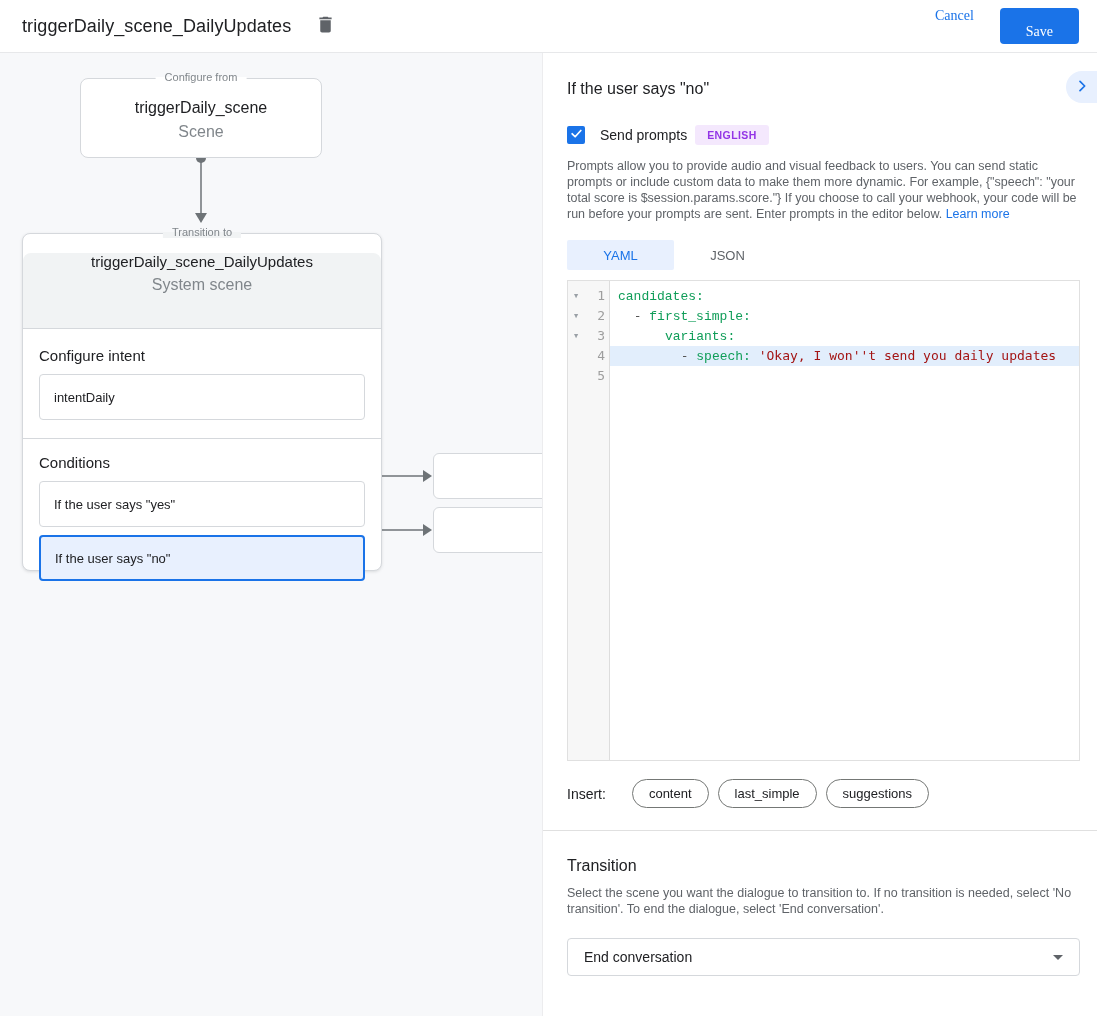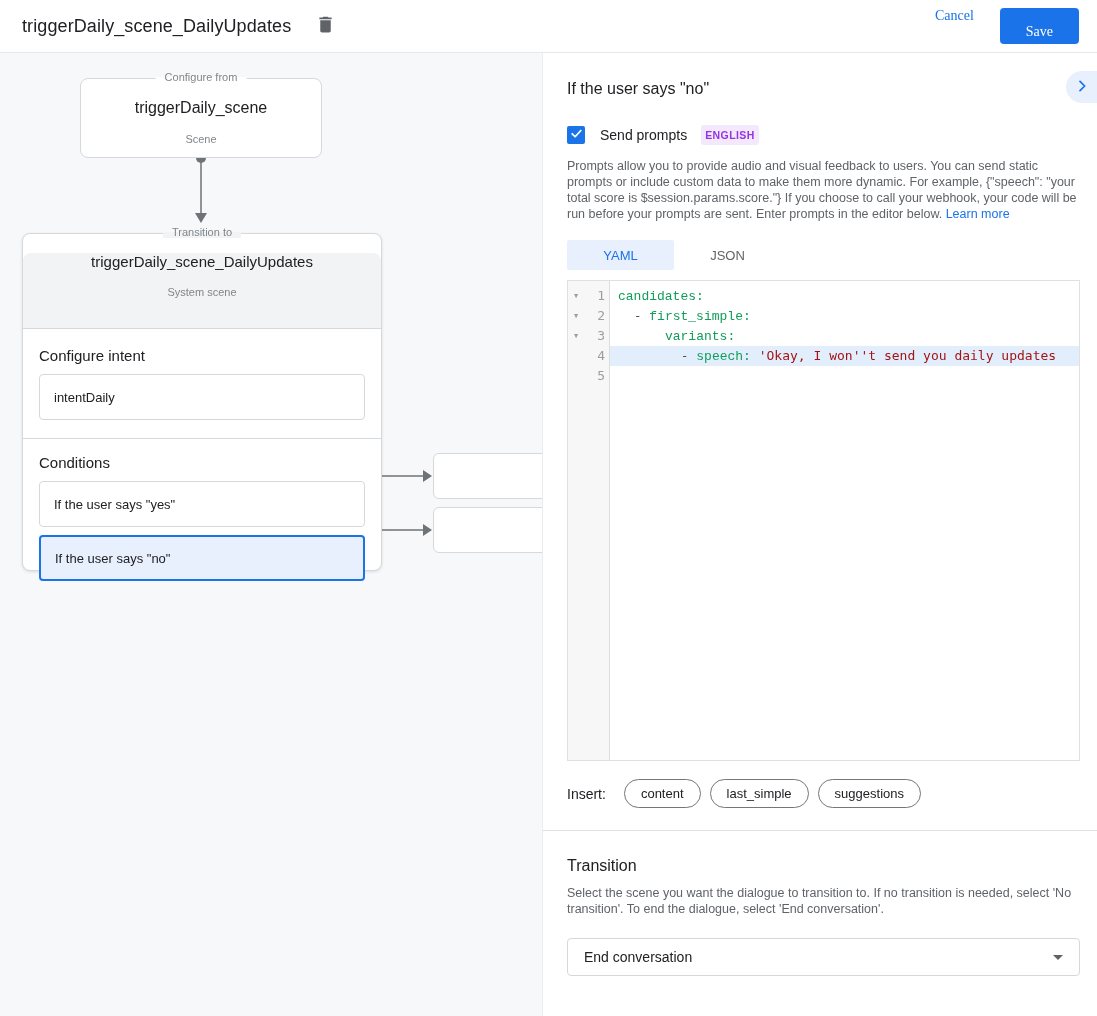--- a/index.html
+++ b/index.html
@@ -25,21 +25,21 @@
     overflow:hidden; flex:none; }
   .right-panel { flex:1; background:#fff; position:relative; }
 
   
   .flow-label { position:absolute; top:-8px; left:50%; transform:translateX(-50%);
     font-size:11px; color:#80868b; padding:0 9px; white-space:nowrap; }
   .from-box { position:absolute; left:80px; top:25px; width:242px; height:80px;
     background:#fff; border:1px solid #d5d8dc; border-radius:8px; text-align:center; }
   .from-box .flow-label { background:linear-gradient(#f7f8fa 50%, #ffffff 50%); }
   .node-title { font-size:16px; color:#202124; margin-top:20px; }
-  .node-sub { font-size:11px; color:#80868b; margin-top:16px; }
+  .node-sub { font-size:16px; color:#80868b; margin-top:6px; }
 
   .to-box { position:absolute; left:22px; top:180px; width:360px; height:338px;
     background:#fff; border:1px solid #d5d8dc; border-radius:8px;
     box-shadow:0 1px 3px rgba(60,64,67,.15); }
   .to-box .flow-label { background:linear-gradient(#f7f8fa 50%, #f1f3f4 50%); }
   .to-header { height:76px; background:#f1f3f4; border-bottom:1px solid #d5d8dc;
     border-radius:8px 8px 0 0; text-align:center; }
   .to-header .node-title { font-size:15px; margin-top:19px; }
   .to-body { padding:14px 16px 8px 16px; }
   .field-label { font-size:15px; color:#202124; margin:4px 0 10px 0; }
@@ -64,22 +64,22 @@
   .rp-title { font-size:16px; font-weight:400; color:#202124; }
   .collapse-btn { position:absolute; right:0; top:18px; width:31px; height:32px;
     background:#e8f0fe; border:none; border-radius:16px 0 0 16px; cursor:pointer;
     display:flex; align-items:center; justify-content:center; }
 
   .checkbox-row { display:flex; align-items:center; margin-top:24px; }
   .cbx { width:18px; height:18px; border:2px solid #5f6368; border-radius:2px; background:#fff;
     flex:none; cursor:pointer; display:flex; align-items:center; justify-content:center; }
   .cbx.checked { background:#1a73e8; border-color:#1a73e8; }
   .cbx-label { font-size:14px; font-weight:500; color:#202124; margin-left:15px; cursor:pointer; }
-  .lang-badge { margin-left:14px; background:#f4e8fd; color:#9334e6; font-size:10.5px;
-    font-weight:700; letter-spacing:.4px; padding:4px 4px; border-radius:3px; }
+  .lang-badge { margin-left:8px; background:#f4e8fd; color:#9334e6; font-size:10.5px;
+    font-weight:700; letter-spacing:.4px; padding:4px 12px; border-radius:3px; }
 
   .desc { font-size:12.5px; line-height:16px; color:#5f6368; margin-top:13px; max-width:514px; }
   .link { color:#1a73e8; text-decoration:none; cursor:pointer; }
 
   .tabs { display:flex; margin-top:18px; }
   .tab { width:107px; height:30px; display:flex; align-items:center; justify-content:center;
     font-size:13px; font-weight:500; color:#5f6368; cursor:pointer; border-radius:2px; }
   .tab.active { background:#e8f0fe; color:#1a73e8; }
 
   
@@ -93,21 +93,21 @@
   .lnum { flex:1; text-align:right; padding-right:4px; color:#9e9e9e; font-size:13px; }
   .code-area { flex:1; padding-top:5px; overflow:hidden; }
   .code-row { height:20px; white-space:pre; padding-left:8px; overflow:hidden; }
   .code-row.active { background:#e2eefc; }
   .tok-key { color:#0f9d58;font-family:Liberation Mono, monospace; }
   .tok-dash { color:#555555; }
   .tok-str { color:#a31515; }
   .tok-plain { color:#202124; }
 
   .insert-row { display:flex; align-items:center; margin-top:18px; gap:9px; }
-  .insert-label { font-size:14px; color:#202124; margin-right:9px; }
+  .insert-label { font-size:14px; color:#202124; margin-right:17px; }
   .chip { border:1px solid #747775; border-radius:16px; background:#fff; padding:6px 16px;
     font-size:13px; color:#202124; cursor:pointer; font-family:inherit; }
 
   .rp-divider { border-top:1px solid #e0e0e0; margin-top:22px; }
 
   .transition-title { font-size:16px; font-weight:400; padding-top:26px; }
   .select-box { margin-top:21px; width:513px; height:38px; border:1px solid #d5d8dc;
     border-radius:4px; display:flex; align-items:center; justify-content:space-between;
     padding:0 16px; font-size:14px; color:#202124; cursor:pointer; background:#fff; }
   .caret { width:0; height:0; border-left:5px solid transparent; border-right:5px solid transparent;

